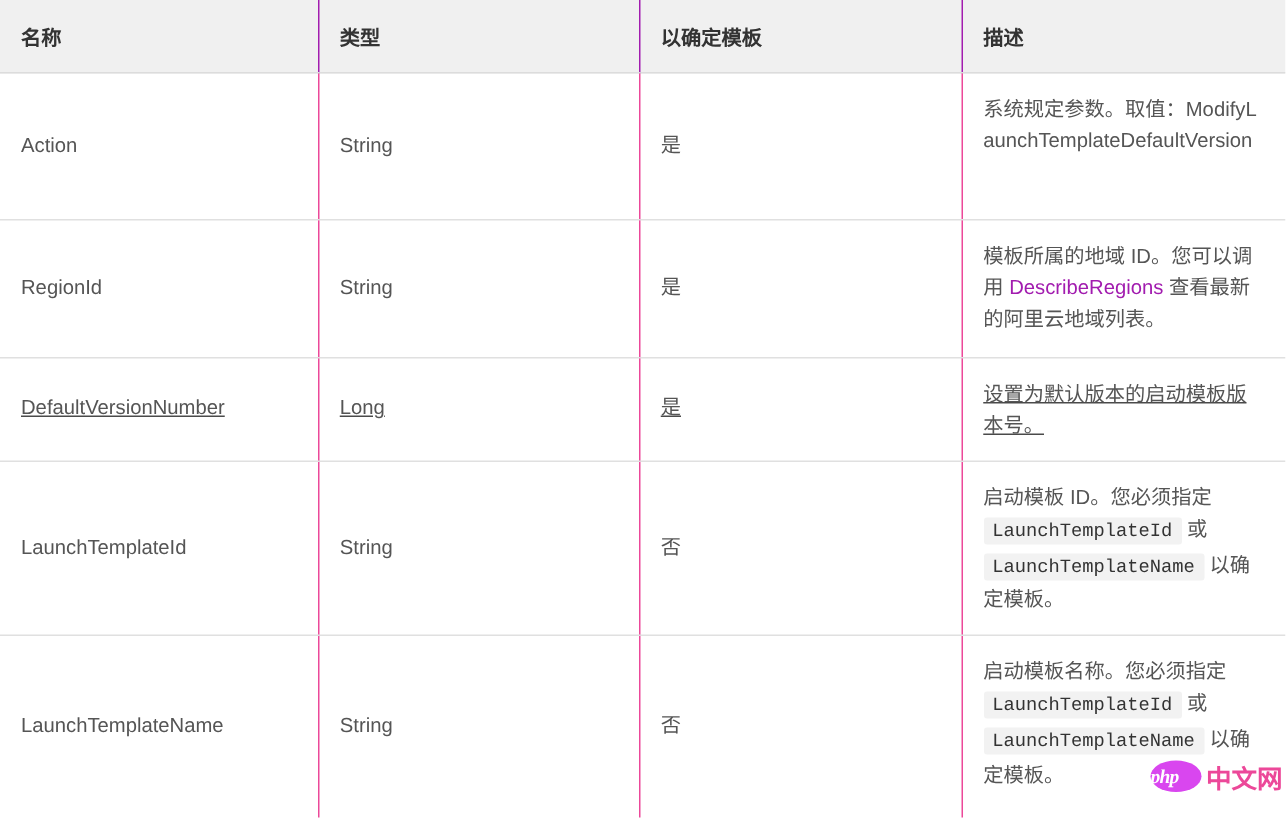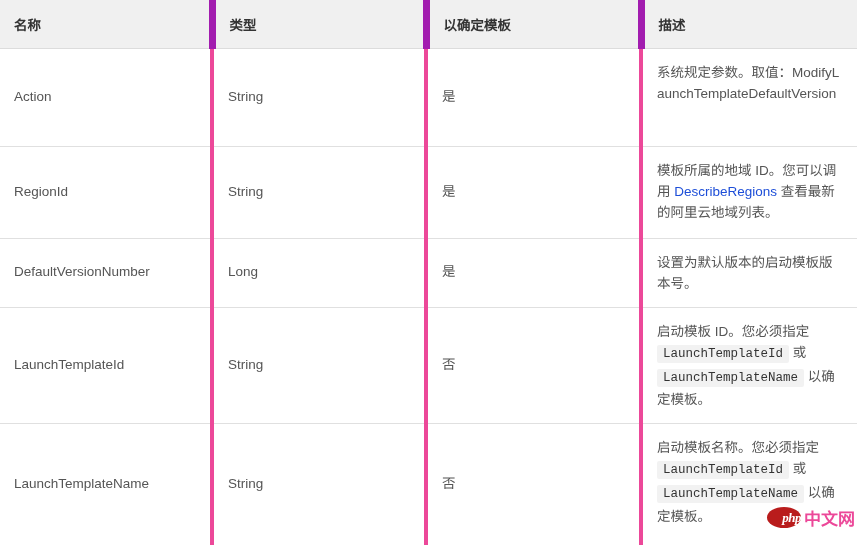--- a/index.html
+++ b/index.html
@@ -30,32 +30,32 @@
   .param-table col.c-desc  { width: 216px; }
 
   .param-table thead th {
     background: #f0f0f0;
     color: #333333;
     font-weight: bold;
     font-size: 13.5px;
     text-align: left;
     padding: 14px 14px 14px 14px;
     height: 18px;
-    border-right: 7px solid #a21caf;
+    border-right: 1px solid #a21caf;
     border-bottom: 1px solid #dcdcdc;
     vertical-align: middle;
     box-sizing: border-box;
   }
   .param-table thead th:last-child {
     border-right: none;
     font-family: Liberation Serif, serif;
   }
 
   .param-table tbody td {
-    border-right: 4px solid #ec4899;
+    border-right: 1px solid #ec4899;
     border-bottom: 1px solid #e0e0e0;
     vertical-align: middle;
     padding: 10px 14px;
     box-sizing: border-box;
     color: #555555;
     font-size: 13.5px;
     line-height: 1.55;
   }
   .param-table tbody td:last-child {
     border-right: none;
@@ -67,21 +67,21 @@
   .cell-desc {
     vertical-align: top !important;
     padding-top: 14px !important;
     padding-bottom: 12px !important;
     line-height: 1.75;
     color: #555555;
     word-break: break-all;
   }
 
   a.doc-link {
-    color: #1d4ed8;
+    color: #a21caf;
     text-decoration: none;
   }
 
   code.inline-code {
     font-family: "Liberation Mono", "DejaVu Sans Mono", monospace;
     background: #f2f2f2;
     color: #333333;
     font-size: 12.5px;
     padding: 2px 6px;
     border-radius: 2px;
@@ -96,28 +96,28 @@
     top: 505px;
     display: flex;
     align-items: center;
     gap: 3px;
     user-select: none;
   }
   .wm-php {
     width: 34px;
     height: 21px;
     border-radius: 50%;
-    background: #b91c1c;
+    background: #d946ef;
     color: #ffffff;
     font-family: "Liberation Serif", "DejaVu Serif", serif;
     font-style: italic;
     font-weight: bold;
     font-size: 13px;
     line-height: 21px;
-    text-align: right;
+    text-align: left;
     letter-spacing: -0.5px;
   }
   .wm-cn {
     color: #ec4899;
     font-family: "DejaVu Sans", "Liberation Sans", sans-serif;
     font-weight: bold;
     font-size: 17px;
     letter-spacing: 0px;
   }
 </style>
@@ -145,21 +145,21 @@
         <td>String</td>
         <td>是</td>
         <td class="cell-desc"><span>系统规定参数。取值：ModifyLaunchTemplateDefaultVersion</span></td>
       </tr>
       <tr style="height: 92px;">
         <td>RegionId</td>
         <td>String</td>
         <td>是</td>
         <td class="cell-desc"><span>模板所属的地域 ID。您可以调用 </span><a class="doc-link" href="#">DescribeRegions</a><span> 查看最新的阿里云地域列表。</span></td>
       </tr>
-      <tr style="height: 56px;">
+      <tr style="height: 56px; text-decoration: underline;">
         <td>DefaultVersionNumber</td>
         <td>Long</td>
         <td>是</td>
         <td class="cell-desc"><span>设置为默认版本的启动模板版本号。</span></td>
       </tr>
       <tr style="height: 116px;">
         <td>LaunchTemplateId</td>
         <td>String</td>
         <td>否</td>
         <td class="cell-desc"><span>启动模板 ID。您必须指定 </span><code class="inline-code">LaunchTemplateId</code><span> 或 </span><code class="inline-code">LaunchTemplateName</code><span> 以确定模板。</span></td>

